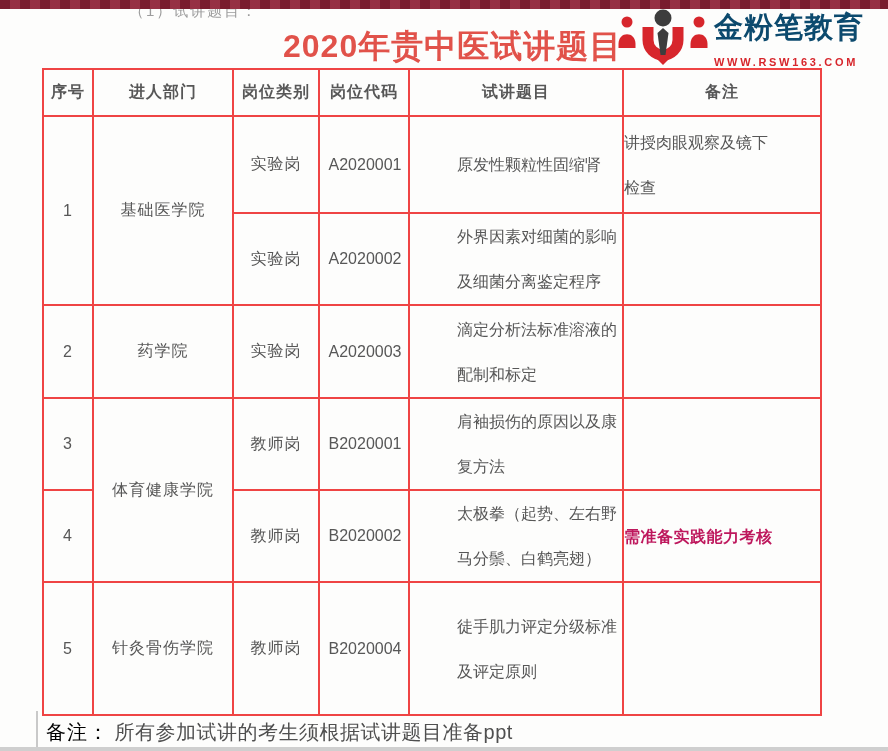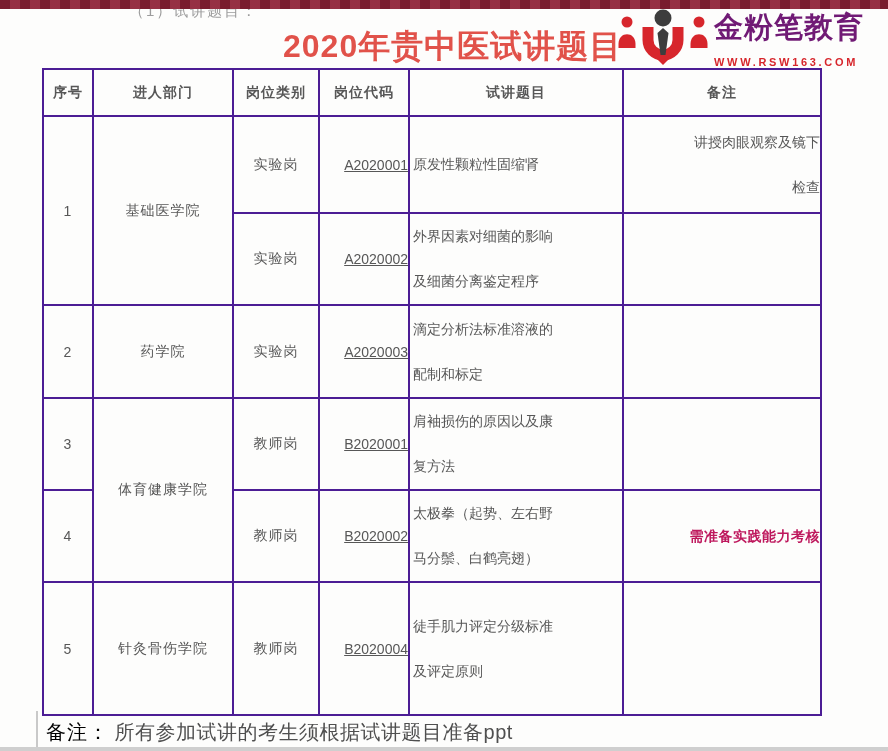--- a/index.html
+++ b/index.html
@@ -28,50 +28,50 @@
     position: absolute; left: 283px; top: 25px;
     font-size: 32px; font-weight: bold;
     color: #e1524a; letter-spacing: 1px; white-space: nowrap;
   }
   .brand {
     position: absolute; left: 617px; top: 9px;
     display: flex; align-items: center; gap: 5px;
   }
   .brand-text { display: flex; flex-direction: column; }
   .brand-name {
-    font-size: 29px; font-weight: bold; color: #701a75;
+    font-size: 29px; font-weight: bold; color: #0c4a6e;
     line-height: 33px; letter-spacing: 1px; white-space: nowrap;
   }
   .brand-site {
     font-size: 11px; font-weight: bold; color: #d7262c;
     letter-spacing: 2.7px; white-space: nowrap; margin-top: 12px;
   }
   
   table.topics {
     position: absolute; left: 42px; top: 68px;
     border-collapse: collapse; table-layout: fixed;
     width: 778px;
   }
   table.topics th, table.topics td {
-    border: 2px solid #4c1d95;
-    font-size: 14px; color: #575757;
+    border: 2px solid #ef4444;
+    font-size: 16px; color: #575757;
     vertical-align: middle;
     overflow: visible;
   }
   table.topics th {
     font-weight: 600; text-align: center; letter-spacing: 1px;
   }
   td.center { text-align: center; letter-spacing: 1px; }
   td.code {
-    text-align: right; padding-left: 2px;
-    font-size: 21px; white-space: nowrap; letter-spacing: 0; text-decoration: underline;
+    text-align: center; padding-left: 2px;
+    font-size: 21px; white-space: nowrap; letter-spacing: 0;
   }
   td.topic { text-align: left; padding-left: 3px; }
-  td.topic .line { line-height: 45px; white-space: nowrap; }
-  td.remark { text-align: right; padding-left: 32px; }
+  td.topic .line { line-height: 45px; white-space: nowrap; margin-left: 44px; }
+  td.remark { text-align: left; }
   td.remark .line { line-height: 45px; }
   td.remark-strong .line {
     font-weight: bold; color: #be185d; letter-spacing: 0.5px; white-space: nowrap;
   }
   
   .footnote {
     position: absolute; left: 46px; top: 719px;
     font-size: 20px; white-space: nowrap;
   }
   .footnote .fn-label { color: #000000; letter-spacing: 1px; }

